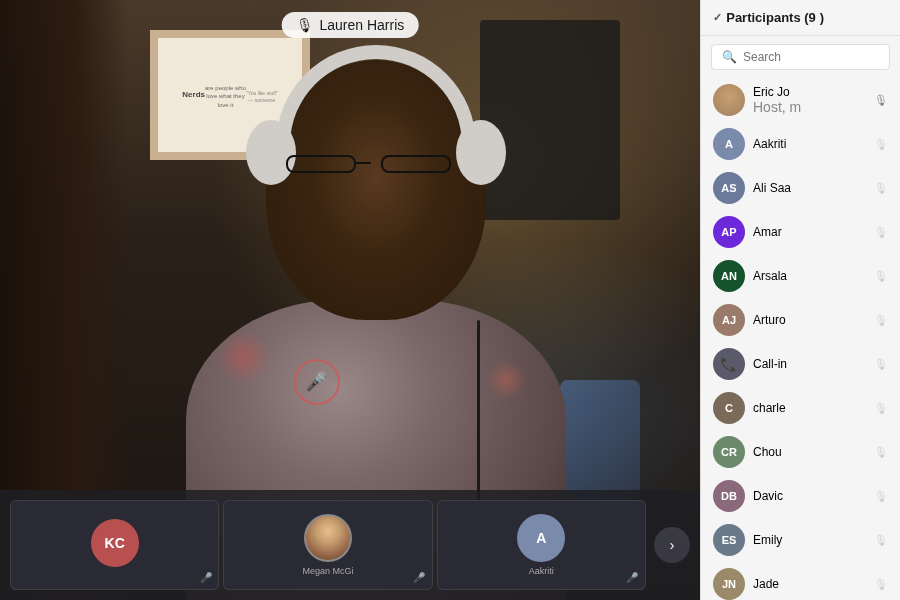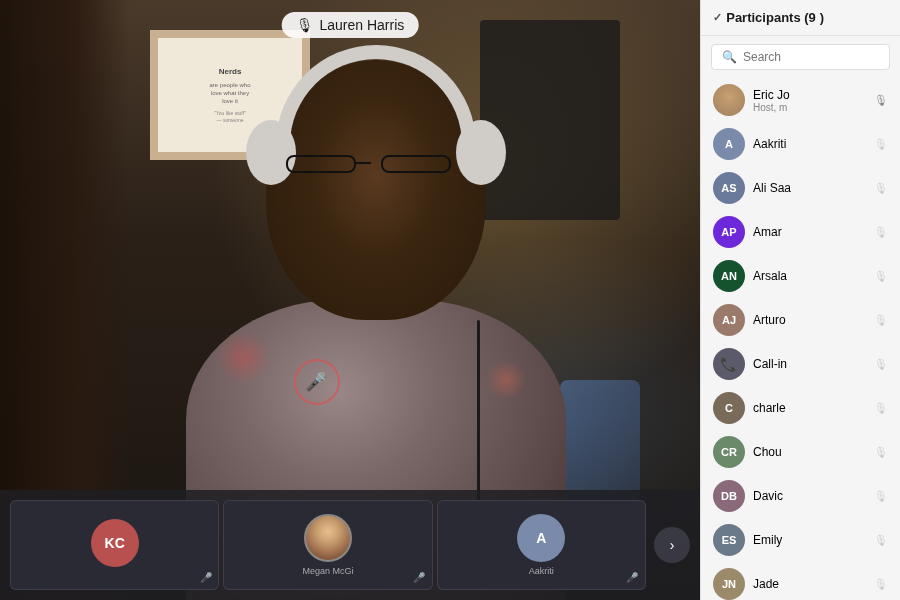--- a/index.html
+++ b/index.html
@@ -62,21 +62,20 @@
     
     .poster-frame {
       position: absolute;
       top: 30px;
       left: 150px;
       width: 160px;
       height: 130px;
       border: 8px solid #c8b090;
       background: #f0e8d8;
       display: flex;
-      flex-direction: column;
       align-items: center;
       justify-content: center;
       padding: 8px;
       font-size: 7px;
       color: #333;
       text-align: center;
       line-height: 1.4;
     }
 
     
@@ -376,21 +375,21 @@
 
     .p-name {
       font-size: 12px;
       color: #000000;
       white-space: nowrap;
       overflow: hidden;
       text-overflow: ellipsis;
     }
 
     .p-role {
-      font-size: 10px;
+      font-size: 14px;
       color: #888;
     }
 
     .p-mic {
       color: #888;
       font-size: 11px;
       flex-shrink: 0;
     }
 
     .p-mic.muted {

